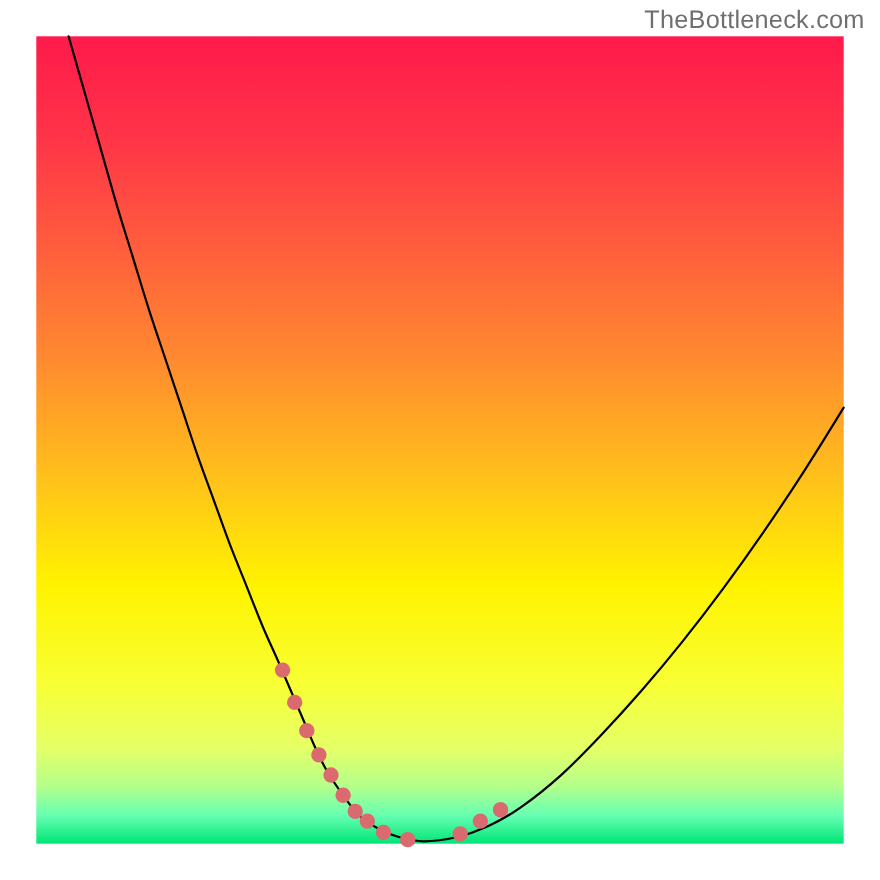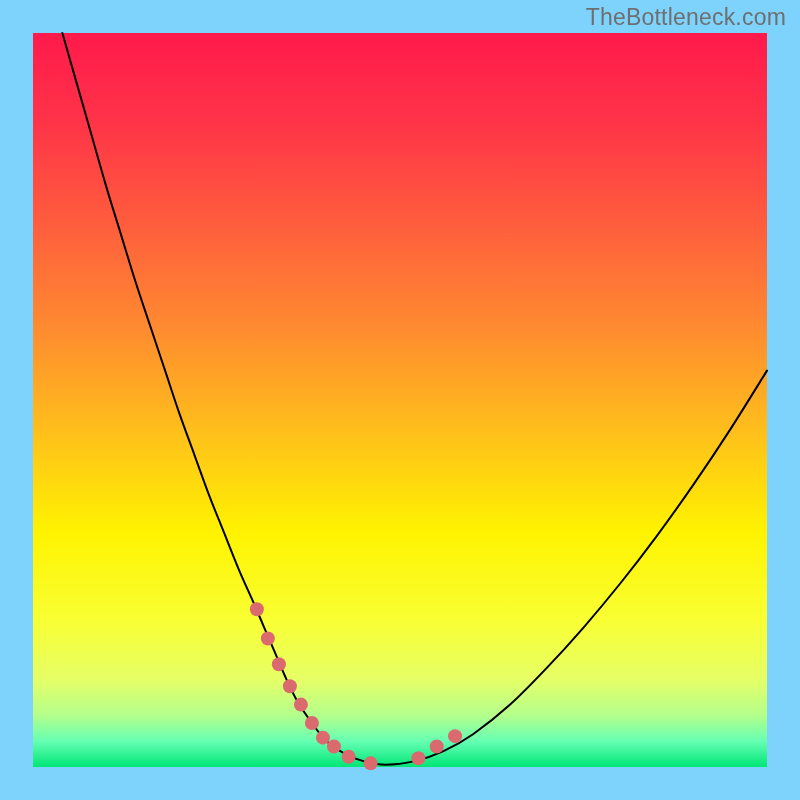--- a/index.html
+++ b/index.html
@@ -10,21 +10,21 @@
     overflow: hidden;
     background: #000;
     font-family: Arial, Helvetica, sans-serif;
   }
   .frame {
     position: absolute;
     left: 0;
     top: 0;
     width: 800px;
     height: 800px;
-    background: #7dd3fc;
+    background: #ffffff;
   }
   .plot-area {
     position: absolute;
     left: 33px;
     top: 33px;
     width: 734px;
     height: 734px;
     
   }
   .watermark {

